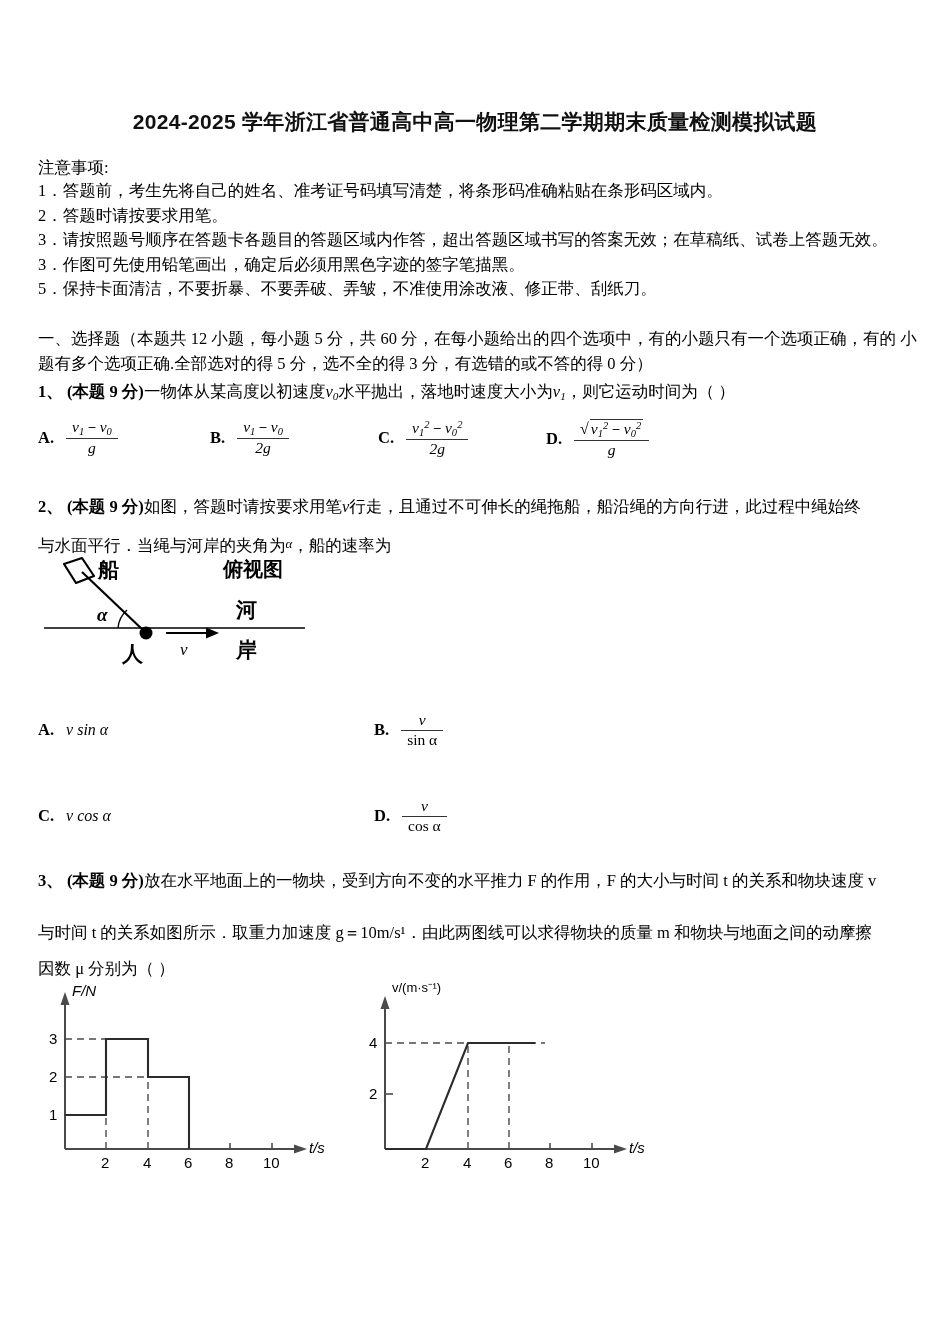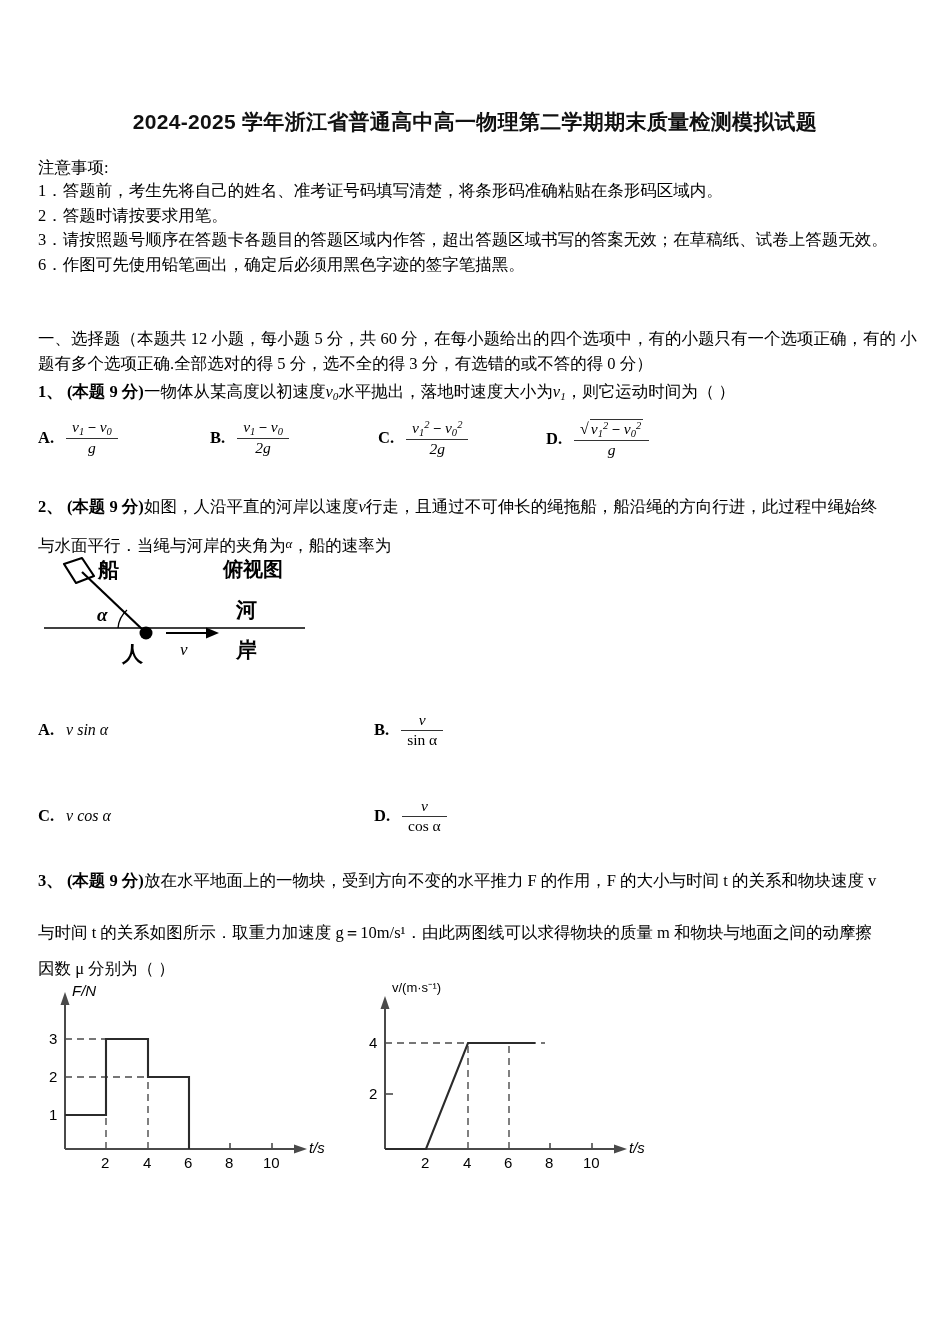--- a/index.html
+++ b/index.html
@@ -150,21 +150,22 @@
 <div class="page">
 
   <div class="doc-title">2024-2025 学年浙江省普通高中高一物理第二学期期末质量检测模拟试题</div>
 
   <div class="notice-head">注意事项:</div>
 
   <div class="notice-list">
     <div>1．答题前，考生先将自己的姓名、准考证号码填写清楚，将条形码准确粘贴在条形码区域内。</div>
     <div>2．答题时请按要求用笔。</div>
     <div>3．请按照题号顺序在答题卡各题目的答题区域内作答，超出答题区域书写的答案无效；在草稿纸、试卷上答题无效。</div>
-    <div>6．作图可先使用铅笔画出，确定后必须用黑色字迹的签字笔描黑。</div>
+    <div>3．作图可先使用铅笔画出，确定后必须用黑色字迹的签字笔描黑。</div>
+    <div>5．保持卡面清洁，不要折暴、不要弄破、弄皱，不准使用涂改液、修正带、刮纸刀。</div>
   </div>
 
   <div class="section-head">
     <span>一、选择题（本题共 12 小题，每小题 5 分，共 60 分，在每小题给出的四个选项中，有的小题只有一个选项正确，有的</span>
     <span>小题有多个选项正确.全部选对的得 5 分，选不全的得 3 分，有选错的或不答的得 0 分）</span>
   </div>
 
   <div class="q q1">
     <span class="qnum">1、</span>
     <span class="qmark">(本题 9 分)</span><span>一物体从某高度以初速度</span><i><span>v</span><sub>0</sub></i><span>水平抛出，落地时速度大小为</span><i><span>v</span><sub>1</sub></i><span>，则它运动时间为（      ）</span>
@@ -201,21 +202,21 @@
       <span class="frac">
         <span class="num"><span class="radical">√</span><span class="sqrt"><i><span>v</span><sub>1</sub><sup>2</sup></i><span style="font-style:normal;">－</span><i><span>v</span><sub>0</sub><sup>2</sup></i></span></span>
         <span class="den">g</span>
       </span>
     </div>
 
   </div>
 
   <div class="q q2">
     <span class="qnum">2、</span>
-    <span class="qmark">(本题 9 分)</span><span>如图，人沿平直的河岸以速度</span><i>v</i><span>行走，且通过不可伸长的绳拖船，船沿绳的方向行进，此过程中绳始终</span>
+    <span class="qmark">(本题 9 分)</span><span>如图，答题时请按要求用笔</span><i>v</i><span>行走，且通过不可伸长的绳拖船，船沿绳的方向行进，此过程中绳始终</span>
     <span class="l2"><span>与水面平行．当绳与河岸的夹角为</span><i style="font-size:13px;vertical-align:3px;">α</i><span>，船的速率为</span></span>
   </div>
 
   <div class="fig-boat">
     <svg width="320" height="122" viewBox="0 0 320 122">
 
       <line x1="4" y1="72" x2="265" y2="72" stroke="#000" stroke-width="1.6"></line>
 
       <line x1="104" y1="75" x2="42" y2="16" stroke="#000" stroke-width="2.2"></line>
 

